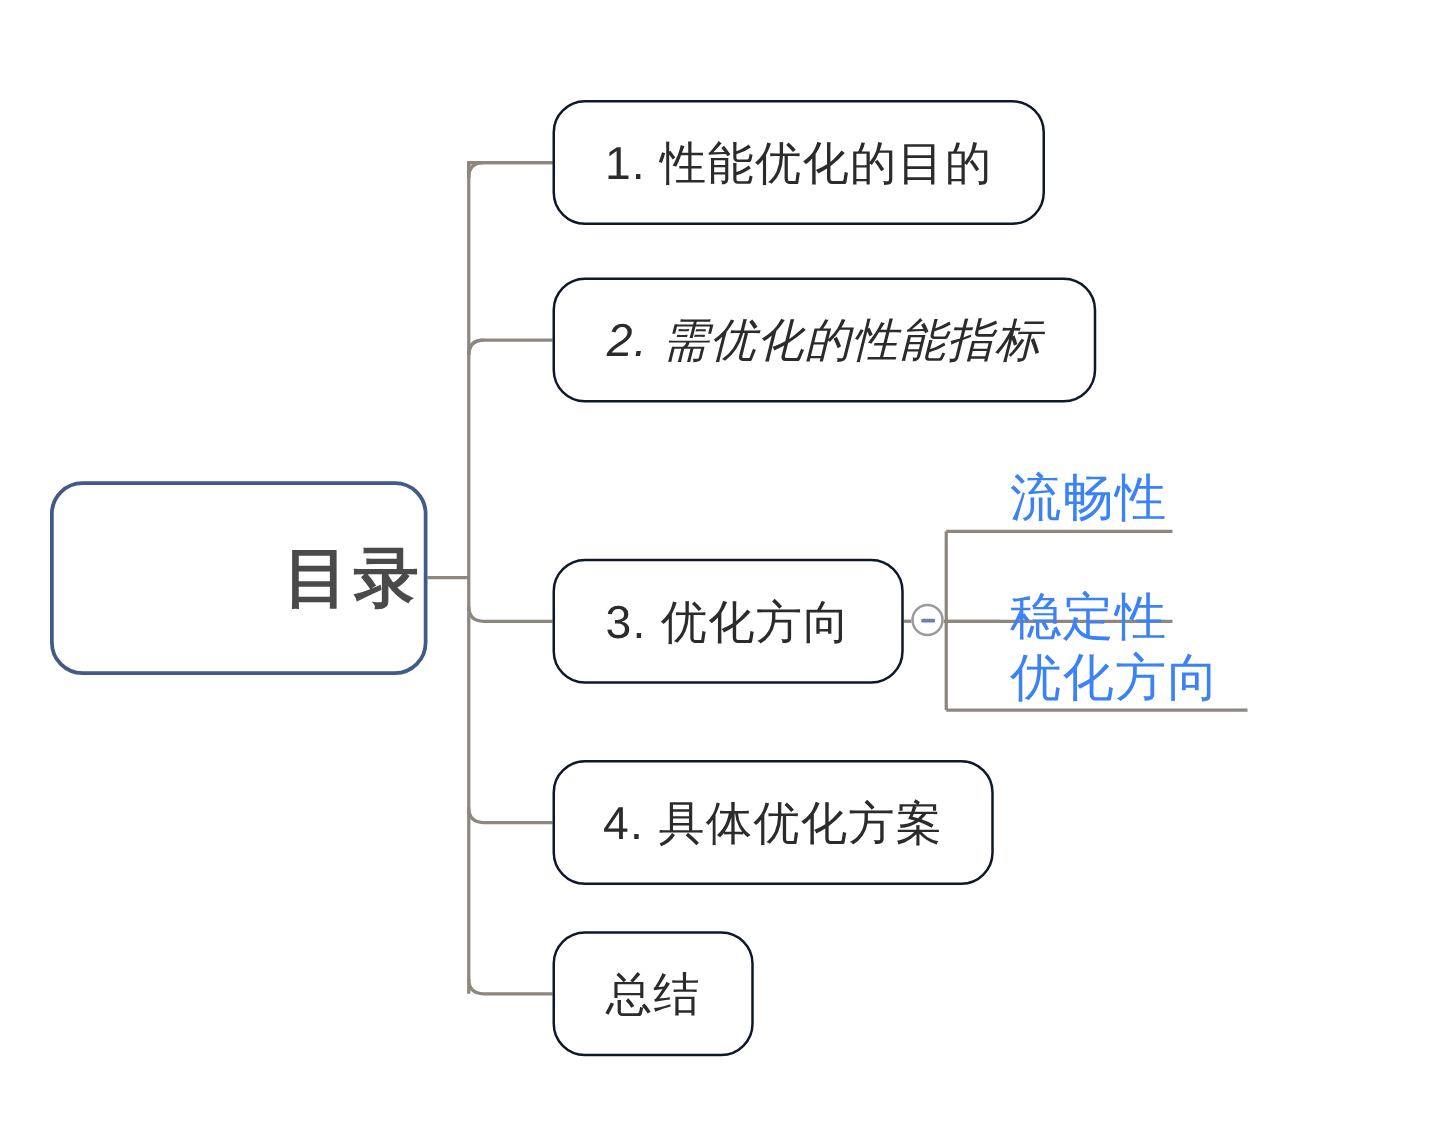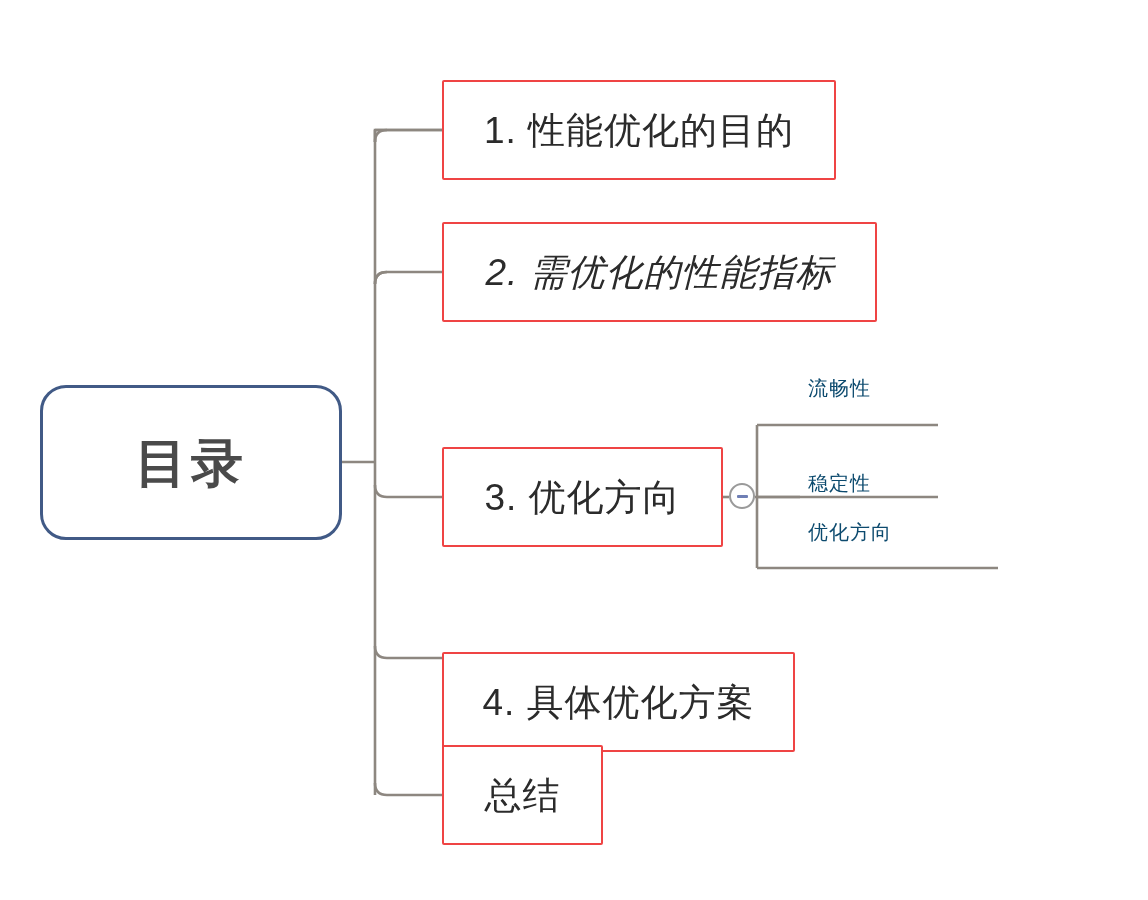--- a/index.html
+++ b/index.html
@@ -28,64 +28,65 @@
   }
 
   
   .node {
     position: absolute;
     box-sizing: border-box;
     display: flex;
     align-items: center;
     justify-content: center;
     background: #ffffff;
-    border: 2px solid #ef4444;
-    border-radius: 2px;
+    border: 2px solid #0f172a;
+    border-radius: 26px;
     color: #232323;
     white-space: nowrap;
   }
   .node-label {
     display: block;
     line-height: 1;
   }
 
   
   .node.root {
     left: 40px;
     top: 385px;
     width: 302px;
     height: 155px;
     border: 3px solid #415a86;
     border-radius: 26px;
+    justify-content: flex-end;
   }
   .node.root .node-label {
     font-size: 52px;
     font-weight: bold;
     color: #4a4a4a;
     letter-spacing: 4px;
   }
 
   
   .node.branch .node-label {
     font-size: 37px;
     font-weight: 400;
     color: #2b2b2b;
     letter-spacing: 1px;
   }
   .node.b1 { left: 442px; top: 80px;  width: 394px; height: 100px; }
   .node.b2 { left: 442px; top: 222px; width: 435px; height: 100px; font-style: italic; }
   .node.b3 { left: 442px; top: 447px; width: 281px; height: 100px; justify-content: center; }
-  .node.b4 { left: 442px; top: 608px; width: 353px; height: 100px; margin-top: 44px; }
+  .node.b4 { left: 442px; top: 608px; width: 353px; height: 100px; }
   .node.b5 { left: 442px; top: 745px; width: 161px; height: 100px; }
 
   
   .leaf {
     position: absolute;
-    font-size: 20px;
-    color: #0c4a6e;
+    font-size: 41px;
+    color: #3b82f6;
     letter-spacing: 1px;
     white-space: nowrap;
     line-height: 1;
   }
   .leaf.l1 { left: 808px; top: 378px; }
   .leaf.l2 { left: 808px; top: 473px; }
   .leaf.l3 { left: 808px; top: 522px; }
 
   
   .toggle {

